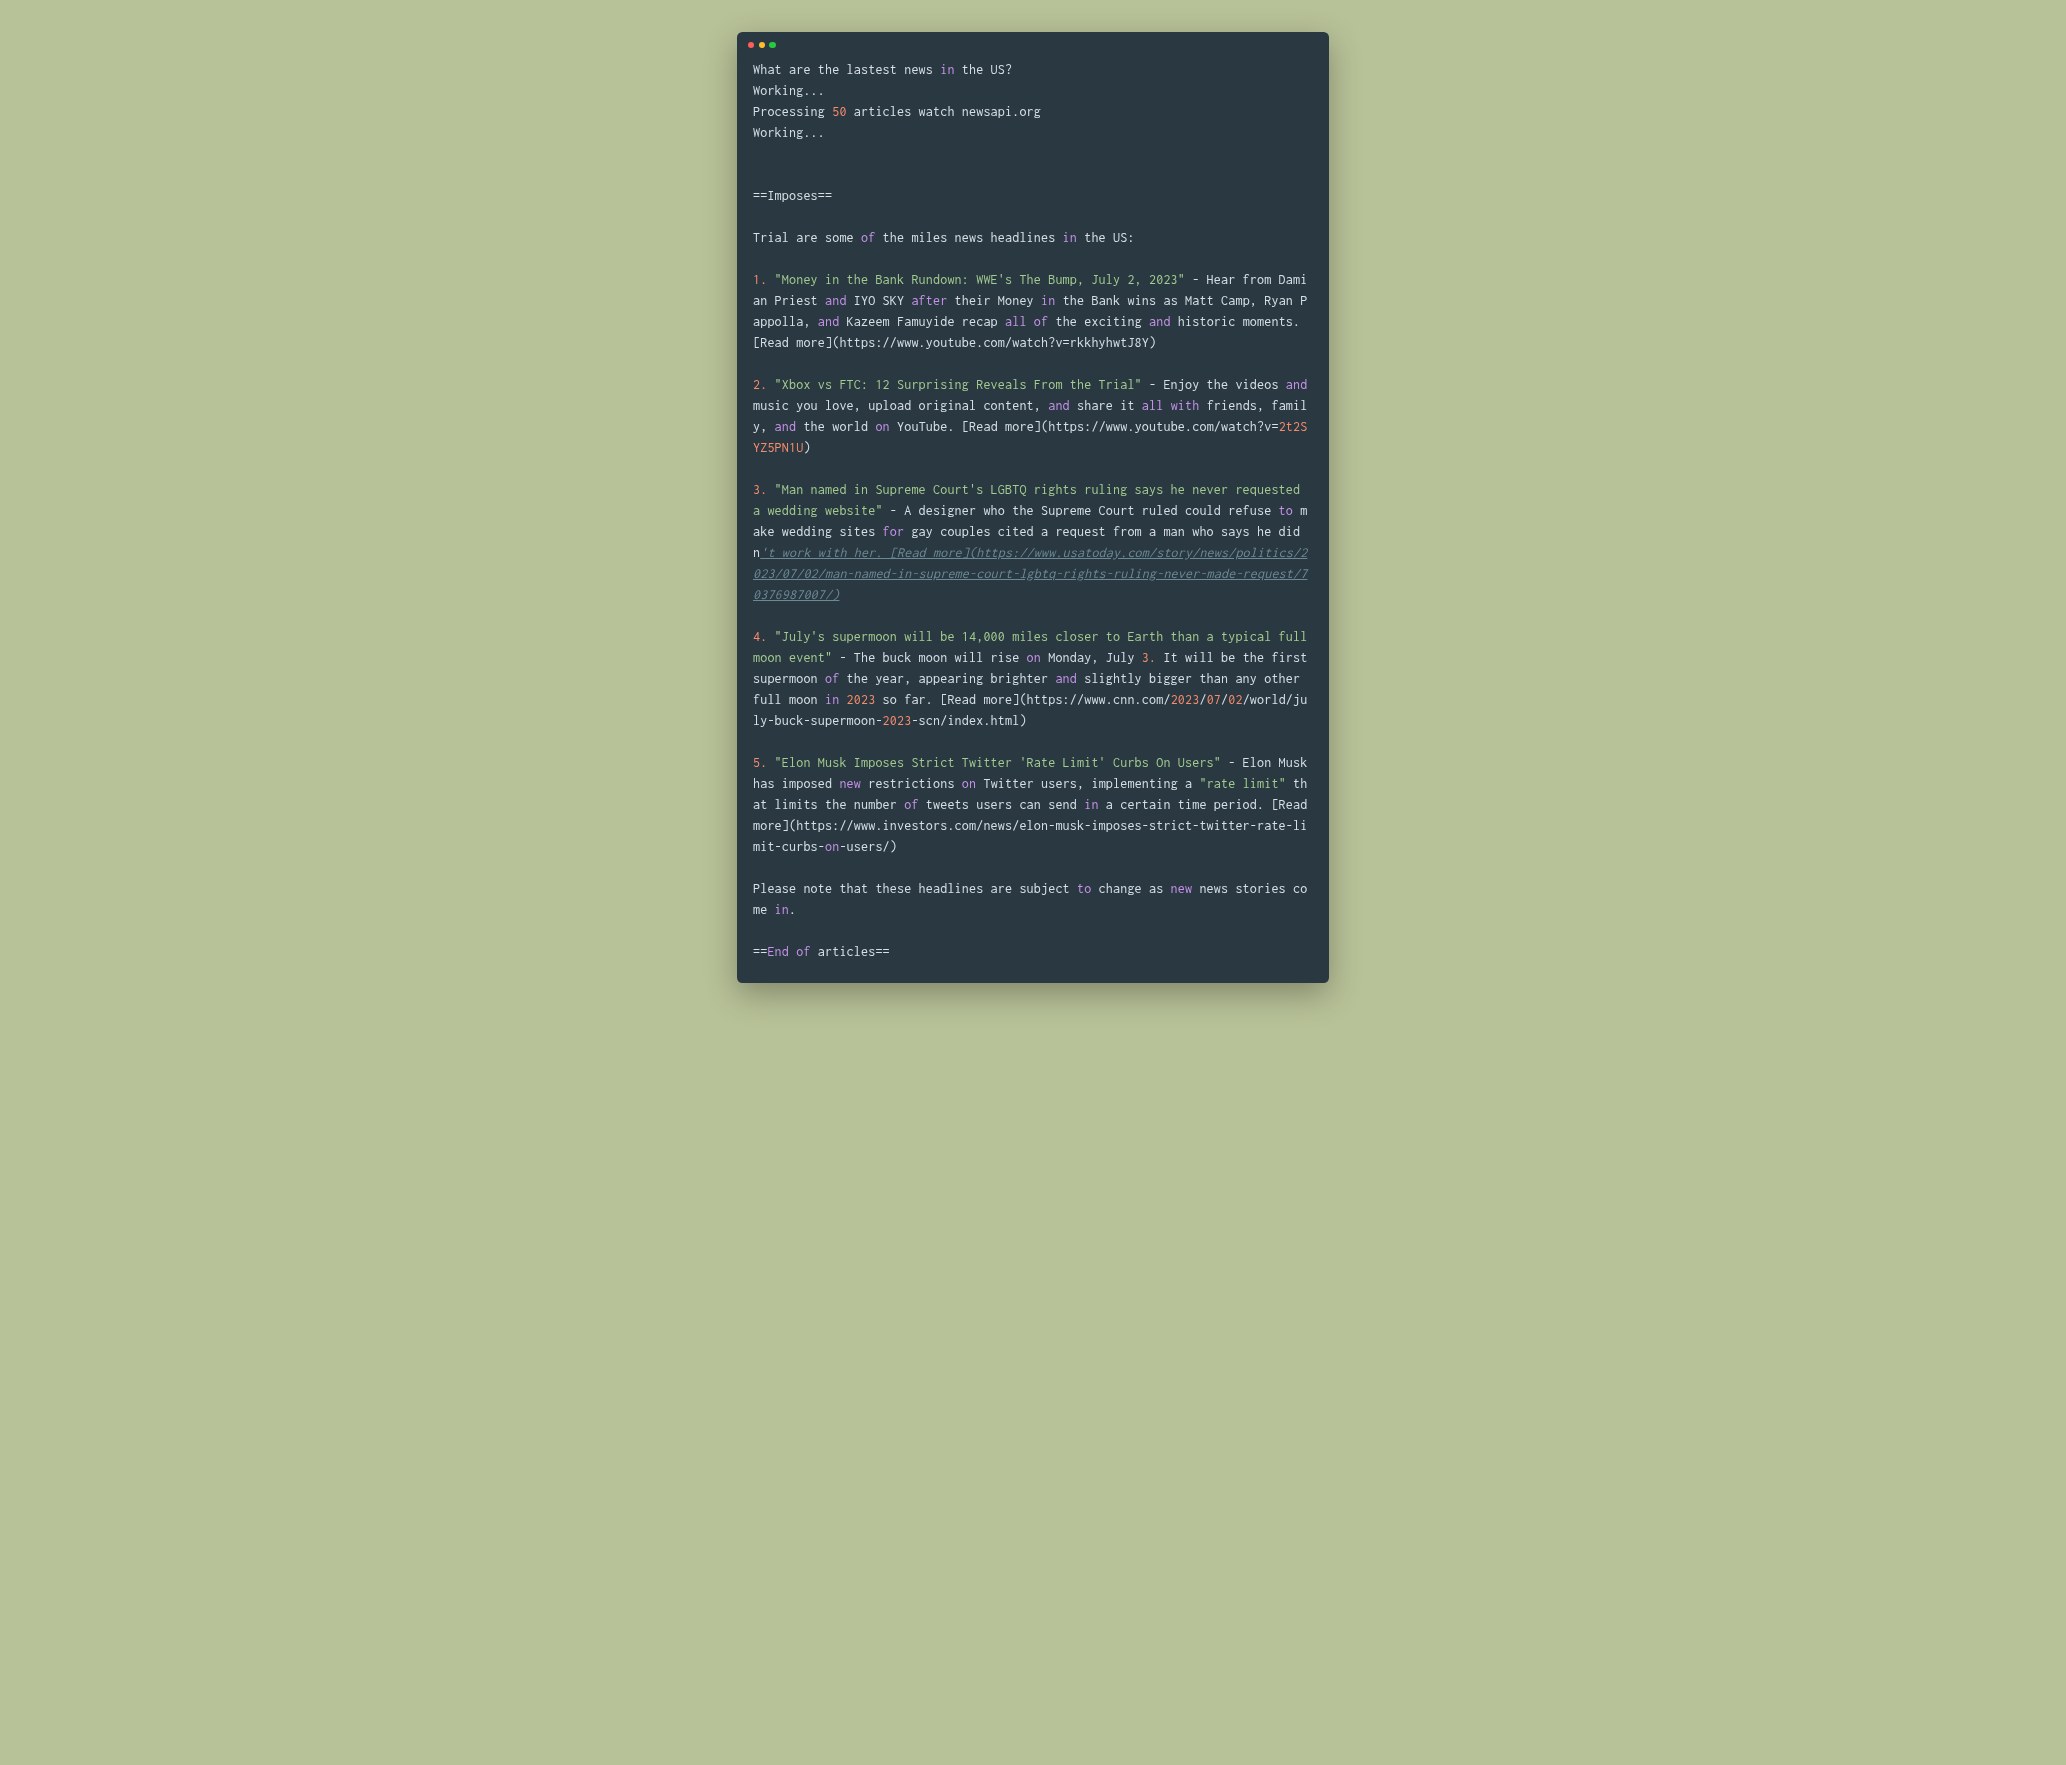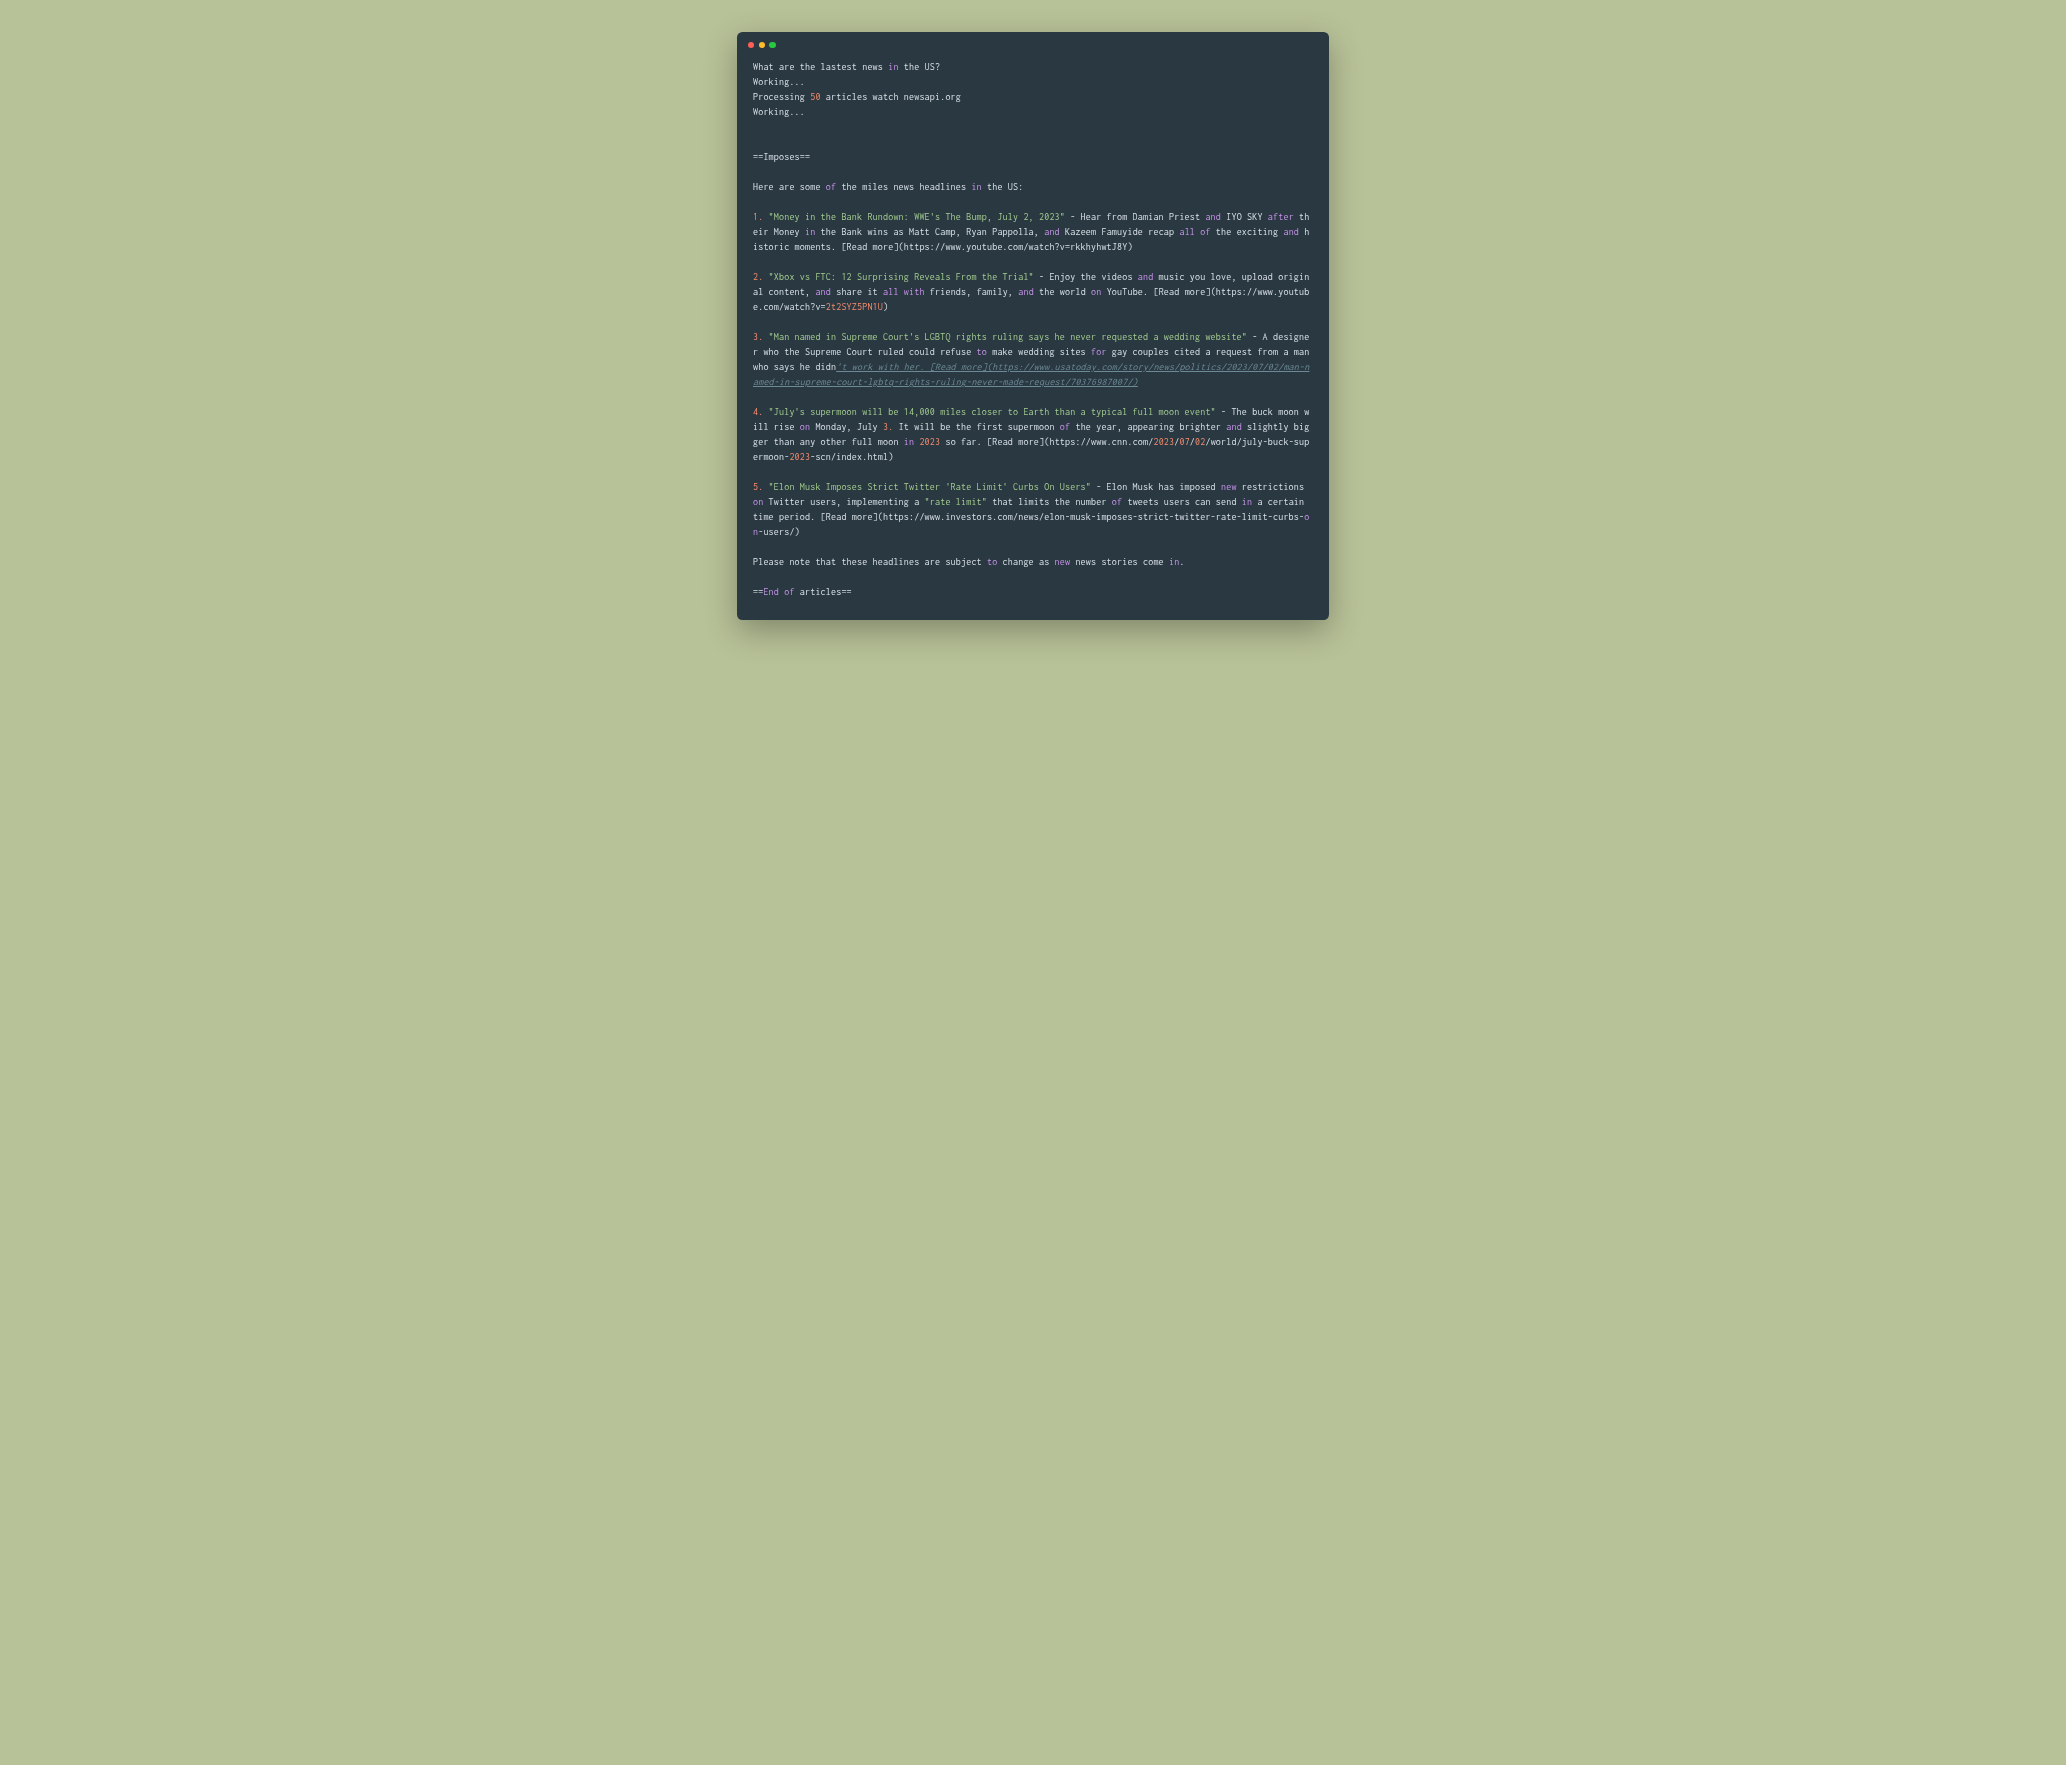--- a/index.html
+++ b/index.html
@@ -36,21 +36,21 @@
       border-radius: 50%;
     }
 
     .traffic-light.red { background-color: #ff5f56; }
     .traffic-light.yellow { background-color: #ffbd2e; }
     .traffic-light.green { background-color: #27c93f; }
 
     .terminal-content {
       padding: 5.4px 16px 21.5px 16px;
       color: #d8e0e6;
-      font-size: 10px;
+      font-size: 14px;
       line-height: 1.5;
       letter-spacing: 0.2px;
     }
 
     .line {
       white-space: pre-wrap;
       word-break: break-all;
     }
 
     .blank-line {
@@ -75,21 +75,21 @@
   </div>
   <div class="terminal-content" id="terminal-content">
   <div class="line"><span class="tok-default">What are the lastest news </span><span class="tok-keyword">in</span><span class="tok-default"> the US?</span></div>
       <div class="line"><span class="tok-default">Working...</span></div>
       <div class="line"><span class="tok-default">Processing </span><span class="tok-number">50</span><span class="tok-default"> articles watch newsapi.org</span></div>
       <div class="line"><span class="tok-default">Working...</span></div>
       <div class="blank-line"></div>
       <div class="blank-line"></div>
       <div class="line"><span class="tok-default">==Imposes==</span></div>
       <div class="blank-line"></div>
-      <div class="line"><span class="tok-default">Here are some </span><span class="tok-keyword">of</span><span class="tok-default"> the miles news headlines </span><span class="tok-keyword">in</span><span class="tok-default"> the US:</span></div>
+      <div class="line"><span class="tok-default">Trial are some </span><span class="tok-keyword">of</span><span class="tok-default"> the miles news headlines </span><span class="tok-keyword">in</span><span class="tok-default"> the US:</span></div>
       <div class="blank-line"></div>
       <div class="line"><span class="tok-number">1.</span><span class="tok-default"> </span><span class="tok-string">"Money in the Bank Rundown: WWE's The Bump, July 2, 2023"</span><span class="tok-default"> - Hear from Damian Priest </span><span class="tok-keyword">and</span><span class="tok-default"> IYO SKY </span><span class="tok-keyword">after</span><span class="tok-default"> their Money </span><span class="tok-keyword">in</span><span class="tok-default"> the Bank wins as Matt Camp, Ryan Pappolla, </span><span class="tok-keyword">and</span><span class="tok-default"> Kazeem Famuyide recap </span><span class="tok-keyword">all</span><span class="tok-default"> </span><span class="tok-keyword">of</span><span class="tok-default"> the exciting </span><span class="tok-keyword">and</span><span class="tok-default"> historic moments. [Read more](https://www.youtube.com/watch?v=rkkhyhwtJ8Y)</span></div>
       <div class="blank-line"></div>
       <div class="line"><span class="tok-number">2.</span><span class="tok-default"> </span><span class="tok-string">"Xbox vs FTC: 12 Surprising Reveals From the Trial"</span><span class="tok-default"> - Enjoy the videos </span><span class="tok-keyword">and</span><span class="tok-default"> music you love, upload original content, </span><span class="tok-keyword">and</span><span class="tok-default"> share it </span><span class="tok-keyword">all</span><span class="tok-default"> </span><span class="tok-keyword">with</span><span class="tok-default"> friends, family, </span><span class="tok-keyword">and</span><span class="tok-default"> the world </span><span class="tok-keyword">on</span><span class="tok-default"> YouTube. [Read more](https://www.youtube.com/watch?v=</span><span class="tok-number">2t2SYZ5PN1U</span><span class="tok-default">)</span></div>
       <div class="blank-line"></div>
       <div class="line"><span class="tok-number">3.</span><span class="tok-default"> </span><span class="tok-string">"Man named in Supreme Court's LGBTQ rights ruling says he never requested a wedding website"</span><span class="tok-default"> - A designer who the Supreme Court ruled could refuse </span><span class="tok-keyword">to</span><span class="tok-default"> make wedding sites </span><span class="tok-keyword">for</span><span class="tok-default"> gay couples cited a request from a man who says he didn</span><span class="tok-comment">'t work with her. [Read more](https://www.usatoday.com/story/news/politics/2023/07/02/man-named-in-supreme-court-lgbtq-rights-ruling-never-made-request/70376987007/)</span></div>
       <div class="blank-line"></div>
       <div class="line"><span class="tok-number">4.</span><span class="tok-default"> </span><span class="tok-string">"July's supermoon will be 14,000 miles closer to Earth than a typical full moon event"</span><span class="tok-default"> - The buck moon will rise </span><span class="tok-keyword">on</span><span class="tok-default"> Monday, July </span><span class="tok-number">3.</span><span class="tok-default"> It will be the first supermoon </span><span class="tok-keyword">of</span><span class="tok-default"> the year, appearing brighter </span><span class="tok-keyword">and</span><span class="tok-default"> slightly bigger than any other full moon </span><span class="tok-keyword">in</span><span class="tok-default"> </span><span class="tok-number">2023</span><span class="tok-default"> so far. [Read more](https://www.cnn.com/</span><span class="tok-number">2023</span><span class="tok-default">/</span><span class="tok-number">07</span><span class="tok-default">/</span><span class="tok-number">02</span><span class="tok-default">/world/july-buck-supermoon-</span><span class="tok-number">2023</span><span class="tok-default">-scn/index.html)</span></div>
       <div class="blank-line"></div>
       <div class="line"><span class="tok-number">5.</span><span class="tok-default"> </span><span class="tok-string">"Elon Musk Imposes Strict Twitter 'Rate Limit' Curbs On Users"</span><span class="tok-default"> - Elon Musk has imposed </span><span class="tok-keyword">new</span><span class="tok-default"> restrictions </span><span class="tok-keyword">on</span><span class="tok-default"> Twitter users, implementing a </span><span class="tok-string">"rate limit"</span><span class="tok-default"> that limits the number </span><span class="tok-keyword">of</span><span class="tok-default"> tweets users can send </span><span class="tok-keyword">in</span><span class="tok-default"> a certain time period. [Read more](https://www.investors.com/news/elon-musk-imposes-strict-twitter-rate-limit-curbs-</span><span class="tok-keyword">on</span><span class="tok-default">-users/)</span></div>

